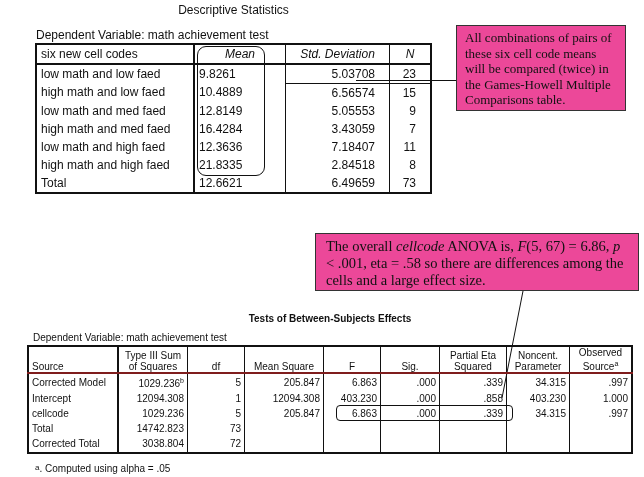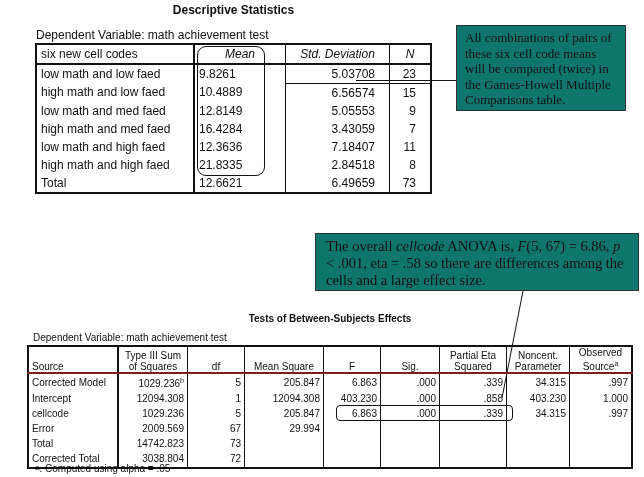--- a/index.html
+++ b/index.html
@@ -1,36 +1,36 @@
 <!DOCTYPE html>
 <html><head>
 <meta charset="utf-8">
 <style>
   html,body{margin:0;padding:0;background:#fff;}
   body{width:644px;height:477px;position:relative;overflow:hidden;font-family:"Liberation Sans",sans-serif;color:#111;}
   .abs{position:absolute;}
-  .title{font-weight:bold;font-size:12px;text-align:center;}
+  .title{font-weight:normal;font-size:12px;text-align:center;}
   .dv{font-size:12px;}
   .dv2{font-size:10px;}
   table{border-collapse:collapse;position:absolute;}
   .t1{left:35px;top:43px;width:397px;border:2px solid #111;font-size:12px;}
   .t1 td{padding:0 4px;height:18px;line-height:17px;white-space:nowrap;}
   .t1 .hdr td{border-bottom:2px solid #111;border-radius:7px;}
   .t1 td.c0{width:148px;border-right:2px solid #111;text-align:left;}
   .t1 td.c1{width:62px;border-right:1px solid #111;text-align:left;padding-right:24px;}
   .t1 td.c2{width:85px;border-right:1px solid #111;text-align:right;padding-right:14px;}
   .t1 td.c3{text-align:right;padding-right:14px;}
   .t1 .hdr td.c1,.t1 .hdr td.c2,.t1 .hdr td.c3{text-align:center;padding-right:4px;font-style:italic;}
   .t2{left:27px;top:345px;width:606px;border:2px solid #111;font-size:10px;}
   .t2 td{padding:0 3px;height:15px;line-height:14px;white-space:nowrap;text-align:right;border-right:1px solid #111;}
   .t2 td:last-child{border-right:none;}
   .t2 td.src{text-align:left;border-right:2px solid #111;}
   .t2 .hdr td{border-bottom:2px solid #7f1d1d;vertical-align:bottom;text-align:center;height:25px;line-height:11px;}
   .t2 .hdr td.src{text-align:left;}
-  .note{position:absolute;border:1px solid #333;background:#0f766e;font-family:"Liberation Serif",serif;color:#111;}
+  .note{position:absolute;border:1px solid #333;background:#ec4899;font-family:"Liberation Serif",serif;color:#111;}
   .n1{left:456px;top:25px;width:170px;height:86px;font-size:13px;line-height:15.5px;padding:4px 8px;box-sizing:border-box;}
   .n2{left:315px;top:233px;width:324px;height:58px;font-size:14.5px;line-height:17px;padding:4px 10px;box-sizing:border-box;}
   sup{font-size:7px;}
   .foot{font-size:10px;left:35px;top:463px;}
   .foot sup{font-size:8px;vertical-align:2px;}
 </style>
 </head>
 <body>
 
 <div class="abs title" style="left:35px;top:3px;width:397px;">Descriptive Statistics</div>
@@ -148,31 +148,20 @@
     <td>1029.236</td>
     <td>5</td>
     <td>205.847</td>
     <td>6.863</td>
     <td>.000</td>
     <td>.339</td>
     <td>34.315</td>
     <td>.997</td>
   </tr>
   <tr>
-    <td class="src">Error</td>
-    <td>2009.569</td>
-    <td>67</td>
-    <td>29.994</td>
-    <td></td>
-        <td></td>
-        <td></td>
-        <td></td>
-        <td></td>
-  </tr>
-  <tr>
     <td class="src">Total</td>
     <td>14742.823</td>
     <td>73</td>
     <td></td>
         <td></td>
         <td></td>
         <td></td>
         <td></td>
         <td></td>
   </tr>

